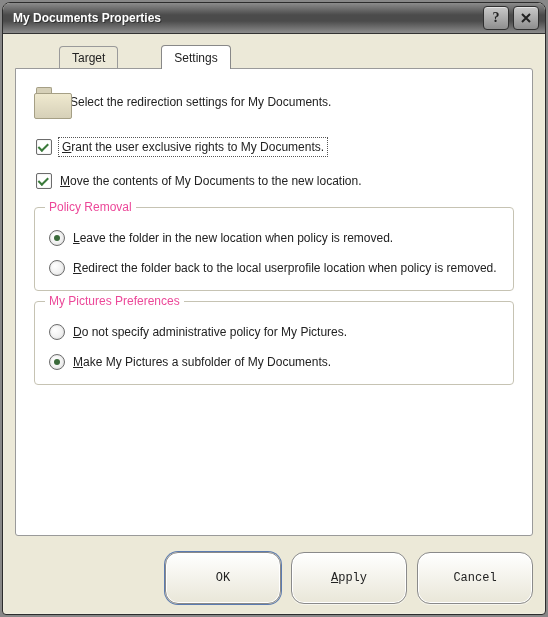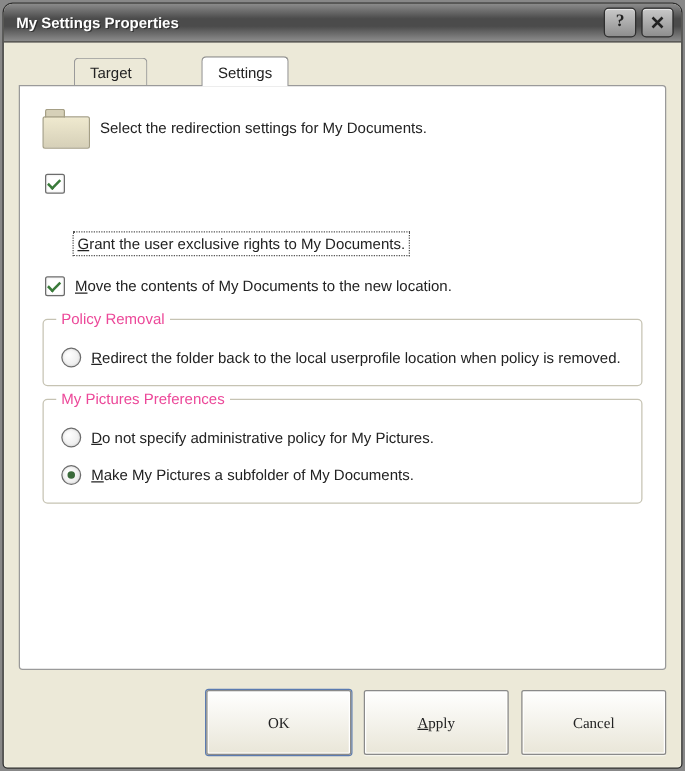--- a/index.html
+++ b/index.html
@@ -63,21 +63,21 @@
   
   .tabpanel{
     flex:1;
     border:1px solid #9a9a9a;
     background:#fff;
     padding:18px 18px 14px 18px;
     box-sizing:border-box;
     border-radius:0 3px 3px 3px;
   }
   
-  .headrow{display:flex;align-items:center;gap:10px;margin-bottom:22px;}
+  .headrow{display:flex;align-items:center;margin-bottom:22px;}
   .folder-icon{width:36px;height:30px;position:relative;flex:0 0 36px;}
   .folder-icon .tab-back{
     position:absolute;left:2px;top:0;width:14px;height:8px;
     background:#d6d0b8;border:1px solid #a59f85;border-bottom:none;border-radius:2px 2px 0 0;
   }
   .folder-icon .body{
     position:absolute;left:0;top:6px;width:36px;height:24px;
     background:linear-gradient(#efe9cf,#d6d0b8);
     border:1px solid #a59f85;border-radius:2px;
   }
@@ -86,21 +86,21 @@
   .cbox{
     width:14px;height:14px;flex:0 0 14px;
     border:1px solid #6c6c6c;background:#fff;border-radius:2px;
     display:flex;align-items:center;justify-content:center;
     box-shadow:inset 0 0 2px #0002;
   }
   .cbox.checked::after{
     content:"";width:8px;height:4px;border-left:2px solid #3a7a3a;border-bottom:2px solid #3a7a3a;
     transform:rotate(-45deg) translate(0,-1px);
   }
-  .focus-rect{outline:1px dotted var(--focus);outline-offset:1px;padding:0 2px;margin-top:48px;}
+  .focus-rect{outline:1px dotted var(--focus);outline-offset:1px;padding:0 2px;}
   .mn{text-decoration:underline;}
   
   .group{
     border:1px solid #c6c3b3;border-radius:4px;
     padding:14px 12px 10px 12px;margin-top:10px;position:relative;
   }
   .group .legend{
     position:absolute;top:-8px;left:10px;background:#fff;padding:0 4px;color:#ec4899;
   }
   
@@ -114,35 +114,35 @@
   }
   .radio.checked::after{content:"";width:6px;height:6px;border-radius:50%;background:#3a6a3a;}
   .radiorow .label, .checkrow .label{line-height:16px;}
   
   .footer{
     flex:0 0 46px;display:flex;justify-content:flex-end;align-items:center;gap:10px;
     padding:8px 12px 10px 12px;
   }
   .btn{
     min-width:86px;height:26px;padding:12px 14px;
-    border:1px solid var(--btn-border);border-radius:2px;
+    border:1px solid var(--btn-border);border-radius:13px;
     background:linear-gradient(#ffffff,#e9e6d8);
     box-shadow:inset 0 0 0 1px #fff, 0 1px 0 #fff8;
     display:flex;align-items:center;justify-content:center;
-    font-family:Liberation Serif, serif;font-size:12px;color:#222;
+    font-family:Liberation Mono, monospace;font-size:12px;color:#222;
   }
   .btn.default{box-shadow:inset 0 0 0 1px #fff, 0 0 0 1px #5b7bb0;}
 </style>
 </head>
 <body>
 
 <div class="window">
 
   <div class="titlebar">
-    <div class="title">My Settings Properties</div>
+    <div class="title">My Documents Properties</div>
     <div class="tbtn" title="Help">
       <span style="font-family:Tahoma;font-size:14px;line-height:1;">?</span>
     </div>
     <div class="tbtn" title="Close">
       <svg viewBox="0 0 12 12">
           <path d="M2 2 L10 10 M10 2 L2 10"></path>
         </svg>
     </div>
   </div>
 
@@ -173,20 +173,24 @@
       </div>
 
       <div class="checkrow">
         <div class="cbox checked"></div>
         <span class="label"><span class="mn">M</span><span>ove the contents of My Documents to the new location.</span></span>
       </div>
 
       <div class="group">
         <div class="legend">Policy Removal</div>
 
+        <div class="radiorow">
+          <div class="radio checked"></div>
+          <span class="label"><span class="mn">L</span><span>eave the folder in the new location when policy is removed.</span></span>
+        </div>
 
         <div class="radiorow">
           <div class="radio"></div>
           <span class="label"><span class="mn">R</span><span>edirect the folder back to the local userprofile location when policy is removed.</span></span>
         </div>
       </div>
 
       <div class="group">
         <div class="legend">My Pictures Preferences</div>
 

